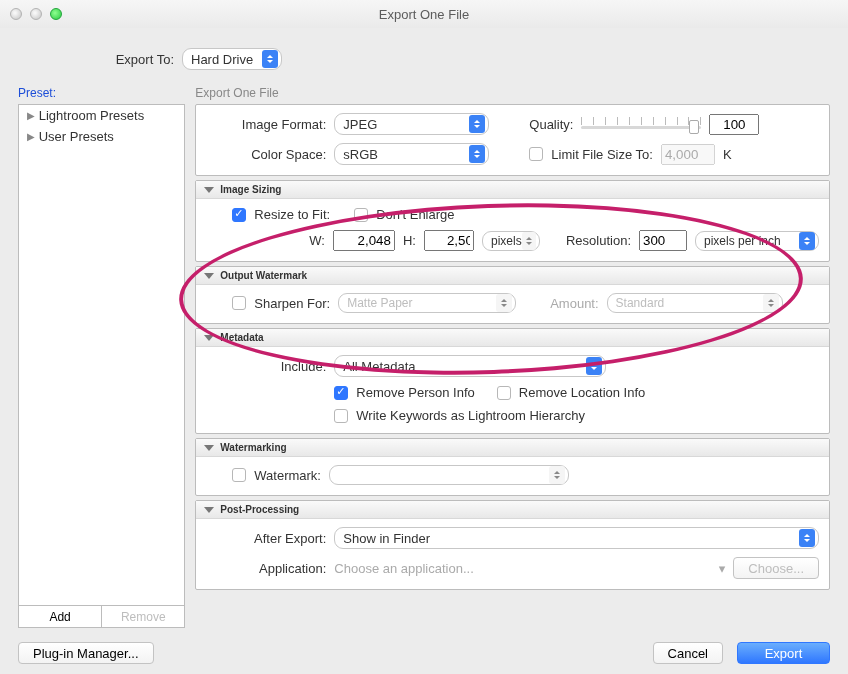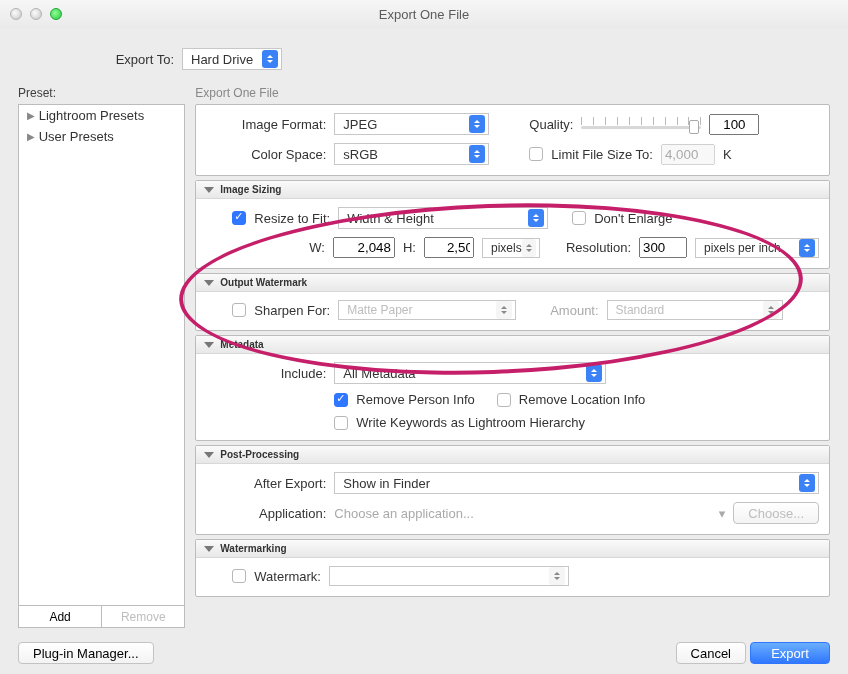--- a/index.html
+++ b/index.html
@@ -26,21 +26,21 @@
   .dot.r { background: radial-gradient(circle at 4px 4px,#ffffff66 1px,#c3c3c3); border:1px solid #b3b3b3;}
   .dot.g { background: radial-gradient(circle at 4px 4px,#8eff90,#28c940); border:1px solid #20a53a;}
   .title { margin:0 auto; color:#5c5c5c; font-size:13px; }
   .wrap { padding: 10px 18px 14px 18px; }
   .row-export-to { display:flex; align-items:center; justify-content:flex-start; padding-left:92px; gap:8px; margin: 10px 0 16px; }
   .lbl-r { text-align:right; }
   .select {
     height: 22px;
     background: #fff;
     border: 1px solid #c7c7c7;
-    border-radius: 0;
+    border-radius: 9px;
     display:flex; align-items:center;
     padding: 0 3px 0 8px;
     font-size: 13px;
     position: relative;
   }
   .select .txt { flex: 1; }
   .arrows {
     width: 16px; height: 18px;
     background: #3b82f6;
     border-radius: 3px;
@@ -50,21 +50,21 @@
   .arrows.gray { background: #f5f5f5; }
   .arrows .au, .arrows .ad {
     width:0; height:0; border-left:3px solid transparent; border-right:3px solid transparent;
   }
   .arrows .au { border-bottom:3px solid #fff; }
   .arrows .ad { border-top:3px solid #fff; }
   .arrows.gray .au { border-bottom-color:#888; }
   .arrows.gray .ad { border-top-color:#888; }
   .cols { display:flex; gap:10px; }
   .sidebar { width:200px; }
-  .side-label { color:#404040; font-size:12px; margin-bottom:4px; }
+  .side-label { color:#1d4ed8; font-size:12px; margin-bottom:4px; }
   .listbox {
     background:#fff; border:1px solid #bcbcbc; height: 502px; overflow:auto;
   }
   .preset-item { display:flex; align-items:center; gap:4px; padding:3px 8px; color:#333; }
   .preset-item .tri { font-size:10px; color:#888; }
   .side-buttons { display:flex; border:1px solid #bcbcbc; border-top:none; height:22px; }
   .side-buttons button { flex:1; background:#fff; border:none; font-size:12px; }
   .side-buttons button + button { border-left:1px solid #bcbcbc; }
   .side-buttons button[disabled] { color:#bdbdbd; }
   .main { flex:1; position:relative; }
@@ -98,21 +98,21 @@
   .quality-slider .thumb { position:absolute; top:5px; left:108px; width:10px; height:14px; background:#fff; border:1px solid #aaa; border-radius:2px; }
   .select.small { font-size:12px; height:20px; }
   .select.disabled { color:#bdbdbd; }
   .btn {
     height:22px; padding:0 14px; border-radius:4px; border:1px solid #c3c3c3;
     background: linear-gradient(#fff,#f3f3f3); font:inherit;
   }
   .btn.primary { background: linear-gradient(#6aaefd,#2f77ff); color:#fff; border-color:#2f77ff; }
   .btn[disabled] { color:#bdbdbd; }
   .footer { display:flex; justify-content:space-between; align-items:center; margin-top:14px; }
-  .footer .right { display:flex; gap:4px; }
+  .footer .right { display:flex; gap:14px; }
   .annot {
     position:absolute;
     border:4px solid #c51f6a;
     border-radius:50%;
     pointer-events:none;
     transform: rotate(-2deg);
   }
   .chkbox { appearance:none; width:14px; height:14px; border:1px solid #b7b7b7; border-radius:3px; background:#fff; position:relative; }
   .chkbox.checked { background:#2f77ff; border-color:#2f77ff; }
   .chkbox.checked::after { content:"✓"; color:#fff; font-size:11px; position:absolute; left:1px; top:-2px;}
@@ -216,27 +216,20 @@
       <div class="panel">
         <div class="phdr">
           <span class="caret"></span>
           <span>Image Sizing</span>
         </div>
         <div class="pbody">
           <div class="frow">
             <span style="width:18px"></span>
             <span class="chkbox checked"></span>
             <span>Resize to Fit:</span>
-            <div class="select" style="width:210px">
-              <span class="txt">Width &amp; Height</span>
-              <span class="arrows">
-                  <span class="au"></span>
-                  <span class="ad"></span>
-                </span>
-            </div>
             <span style="width:8px"></span>
             <span class="chkbox"></span>
             <span>Don't Enlarge</span>
           </div>
           <div class="frow">
             <span style="width:95px"></span>
             <span>W:</span>
             <input class="field" style="width: 62px; text-align: right;" value="2,048">
             <span>H:</span>
             <input class="field" style="width: 50px; padding-left: 21px;" value="2,500">
@@ -319,20 +312,41 @@
             <span class="flabel"></span>
             <span class="chkbox"></span>
             <span>Write Keywords as Lightroom Hierarchy</span>
           </div>
         </div>
       </div>
 
       <div class="panel">
         <div class="phdr">
           <span class="caret"></span>
+          <span>Watermarking</span>
+        </div>
+        <div class="pbody">
+          <div class="frow">
+            <span style="width:18px"></span>
+            <span class="chkbox"></span>
+            <span>Watermark:</span>
+            <div class="select small disabled" style="width:240px">
+              <span class="txt"></span>
+              <span class="arrows gray">
+                  <span class="au"></span>
+                  <span class="ad"></span>
+                </span>
+            </div>
+          </div>
+        </div>
+      </div>
+
+      <div class="panel">
+        <div class="phdr">
+          <span class="caret"></span>
           <span>Post-Processing</span>
         </div>
         <div class="pbody">
           <div class="frow">
             <span class="flabel">After Export:</span>
             <div class="select" style="flex:1">
               <span class="txt">Show in Finder</span>
               <span class="arrows">
                   <span class="au"></span>
                   <span class="ad"></span>
@@ -341,45 +355,24 @@
           </div>
           <div class="frow">
             <span class="flabel">Application:</span>
             <span class="muted" style="flex:1">Choose an application...</span>
             <span class="muted">▾</span>
             <button class="btn" disabled="">Choose...</button>
           </div>
         </div>
       </div>
 
-      <div class="panel">
-        <div class="phdr">
-          <span class="caret"></span>
-          <span>Watermarking</span>
-        </div>
-        <div class="pbody">
-          <div class="frow">
-            <span style="width:18px"></span>
-            <span class="chkbox"></span>
-            <span>Watermark:</span>
-            <div class="select small disabled" style="width:240px">
-              <span class="txt"></span>
-              <span class="arrows gray">
-                  <span class="au"></span>
-                  <span class="ad"></span>
-                </span>
-            </div>
-          </div>
-        </div>
-      </div>
-
       <div class="annot" style="left:-16px; top:118px; width:624px; height:170px;"></div>
     </div>
   </div>
 
   <div class="footer">
     <button class="btn">Plug-in Manager...</button>
     <div class="right">
       <button class="btn">Cancel</button>
-      <button class="btn primary" style="width:80px">Export</button>
+      <button class="btn primary" style="width:93px">Export</button>
     </div>
   </div>
 </div>
 
 </body></html>

